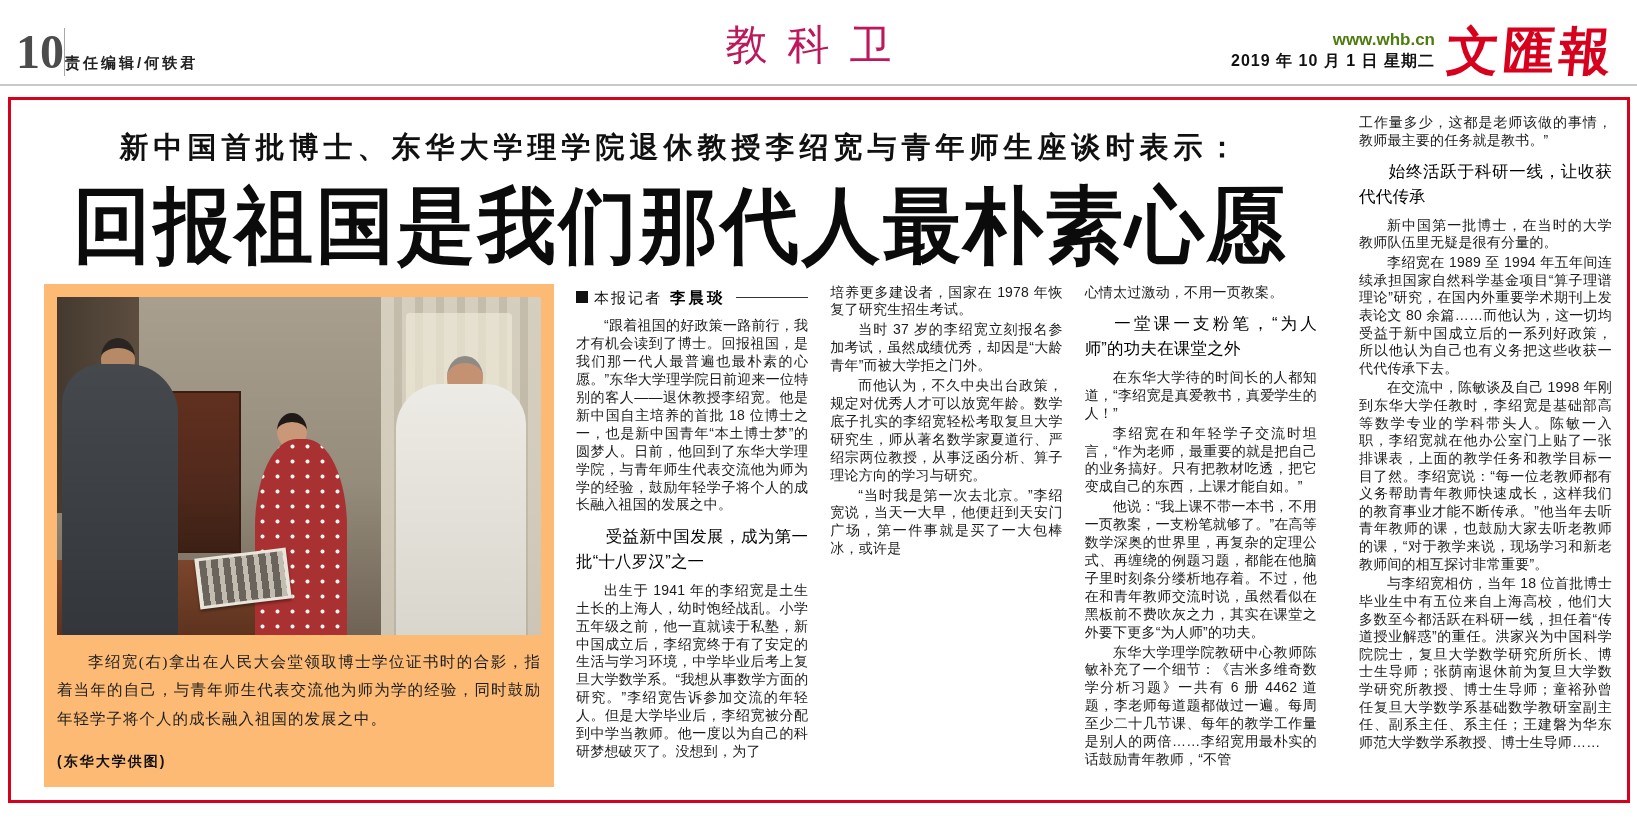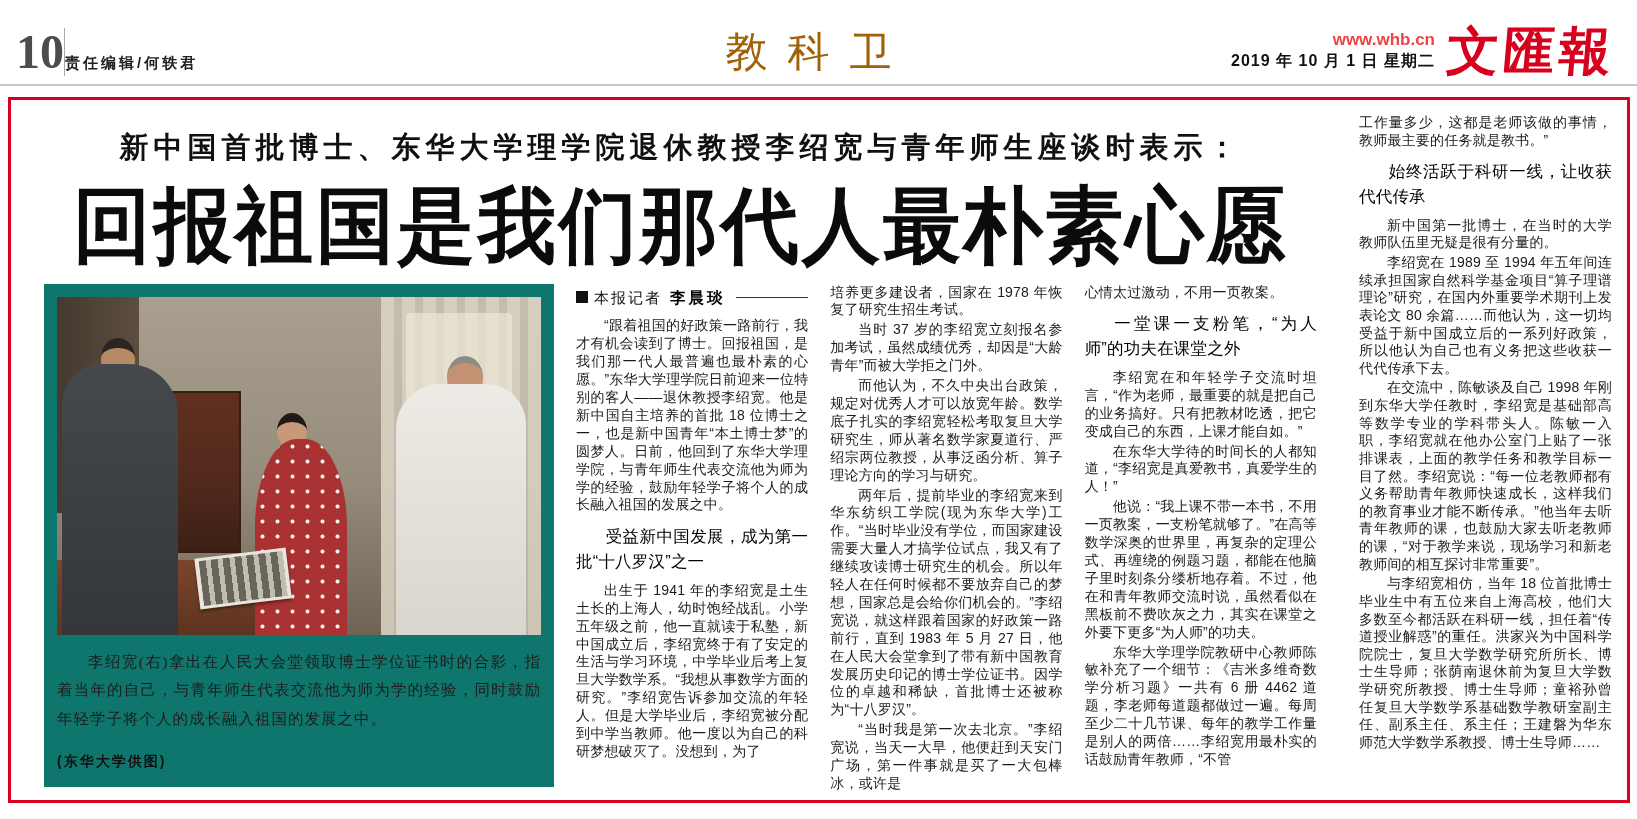--- a/index.html
+++ b/index.html
@@ -27,28 +27,28 @@
     font-family: "Liberation Serif", serif;
     font-weight: bold; font-size: 48px; line-height: 0.9;
     color: #4c4c4c;
   }
   .ph-divider { width: 1px; height: 48px; background: #a8a8a8; }
   .editor {
     font-size: 15px; font-weight: bold; letter-spacing: 3px; color: #222;
     padding-top: 22px;
   }
   .section-title {
-    position: absolute; left: 50%; bottom: 4px;
+    position: absolute; left: 50%; bottom: 11px;
     transform: translateX(-50%);
-    font-size: 42px; color: #a16207; letter-spacing: 20px;
+    font-size: 42px; color: #be185d; letter-spacing: 20px;
     white-space: nowrap;
   }
   .ph-right { margin-left: auto; display: flex; align-items: flex-end; gap: 12px; }
   .ph-right-text { text-align: right; line-height: 1.3; padding-bottom: 4px; }
-  .site-url { font-weight: bold; font-size: 17px; color: #ef4444; }
+  .site-url { font-weight: bold; font-size: 17px; color: #4d7c0f; }
   .issue-date { font-weight: bold; font-size: 16px; letter-spacing: 1px; color: #111; }
   .masthead {
     font-family: "Liberation Serif", serif;
     font-weight: bold; font-size: 52px; line-height: 0.95;
     color: #d7001d;
     transform: skewX(-5deg);
     letter-spacing: 4px;
   }
 
   
@@ -83,21 +83,21 @@
     white-space: nowrap;
     transform: scaleY(1.06);
     transform-origin: top center;
   }
 
   .body-row { display: flex; gap: 22px; align-items: flex-start; }
 
   
   .photo-block {
     flex: 0 0 510px; width: 510px;
-    background: #0f766e;
+    background: #fdba74;
     padding: 13px 13px 16px;
   }
   .photo {
     position: relative; height: 338px; overflow: hidden;
     background: linear-gradient(180deg, #a89f8f 0%, #968c7b 55%, #6e6355 100%);
   }
   .ph-door { position: absolute; left: 0; top: 0; width: 17%; height: 64%;
     background: linear-gradient(90deg, #453a30, #5c4d3f); }
   .ph-cabinet { position: absolute; left: 4%; top: 28%; width: 34%; height: 48%;
     background: linear-gradient(180deg, #61301f, #50291c 60%, #3c2015);
@@ -232,31 +232,30 @@
               <h3 class="subhead">受益新中国发展，成为第一批“十八罗汉”之一</h3>
               <p class="para">出生于 1941 年的李绍宽是土生土长的上海人，幼时饱经战乱。小学五年级之前，他一直就读于私塾，新中国成立后，李绍宽终于有了安定的生活与学习环境，中学毕业后考上复旦大学数学系。“我想从事数学方面的研究。”李绍宽告诉参加交流的年轻人。但是大学毕业后，李绍宽被分配到中学当教师。他一度以为自己的科研梦想破灭了。没想到，为了</p>
             </div>
         </div>
 
         <div class="col">
           <div>
               <p class="para no-indent">培养更多建设者，国家在 1978 年恢复了研究生招生考试。</p>
               <p class="para">当时 37 岁的李绍宽立刻报名参加考试，虽然成绩优秀，却因是“大龄青年”而被大学拒之门外。</p>
               <p class="para">而他认为，不久中央出台政策，规定对优秀人才可以放宽年龄。数学底子扎实的李绍宽轻松考取复旦大学研究生，师从著名数学家夏道行、严绍宗两位教授，从事泛函分析、算子理论方向的学习与研究。</p>
-              <p class="para">两年后，提前毕业的李绍宽来到华东纺织工学院(现为东华大学)工作。“当时毕业没有学位，而国家建设需要大量人才搞学位试点，我又有了继续攻读博士研究生的机会。所以年轻人在任何时候都不要放弃自己的梦想，国家总是会给你们机会的。”李绍宽说，就这样跟着国家的好政策一路前行，直到 1983 年 5 月 27 日，他在人民大会堂拿到了带有新中国教育发展历史印记的博士学位证书。因学位的卓越和稀缺，首批博士还被称为“十八罗汉”。</p>
               <p class="para">“当时我是第一次去北京。”李绍宽说，当天一大早，他便赶到天安门广场，第一件事就是买了一大包棒冰，或许是</p>
             </div>
         </div>
 
         <div class="col">
           <div>
               <p class="para no-indent">心情太过激动，不用一页教案。</p>
               <h3 class="subhead">一堂课一支粉笔，“为人师”的功夫在课堂之外</h3>
+              <p class="para">在东华大学待的时间长的人都知道，“李绍宽是真爱教书，真爱学生的人！”</p>
               <p class="para">李绍宽在和年轻学子交流时坦言，“作为老师，最重要的就是把自己的业务搞好。只有把教材吃透，把它变成自己的东西，上课才能自如。”</p>
-              <p class="para">在东华大学待的时间长的人都知道，“李绍宽是真爱教书，真爱学生的人！”</p>
               <p class="para">他说：“我上课不带一本书，不用一页教案，一支粉笔就够了。”在高等数学深奥的世界里，再复杂的定理公式、再缠绕的例题习题，都能在他脑子里时刻条分缕析地存着。不过，他在和青年教师交流时说，虽然看似在黑板前不费吹灰之力，其实在课堂之外要下更多“为人师”的功夫。</p>
               <p class="para">东华大学理学院教研中心教师陈敏补充了一个细节：《吉米多维奇数学分析习题》一共有 6 册 4462 道题，李老师每道题都做过一遍。每周至少二十几节课、每年的教学工作量是别人的两倍……李绍宽用最朴实的话鼓励青年教师，“不管</p>
             </div>
         </div>
 
       </div>
     </div>
 
     <div class="right-col">
       <div>

